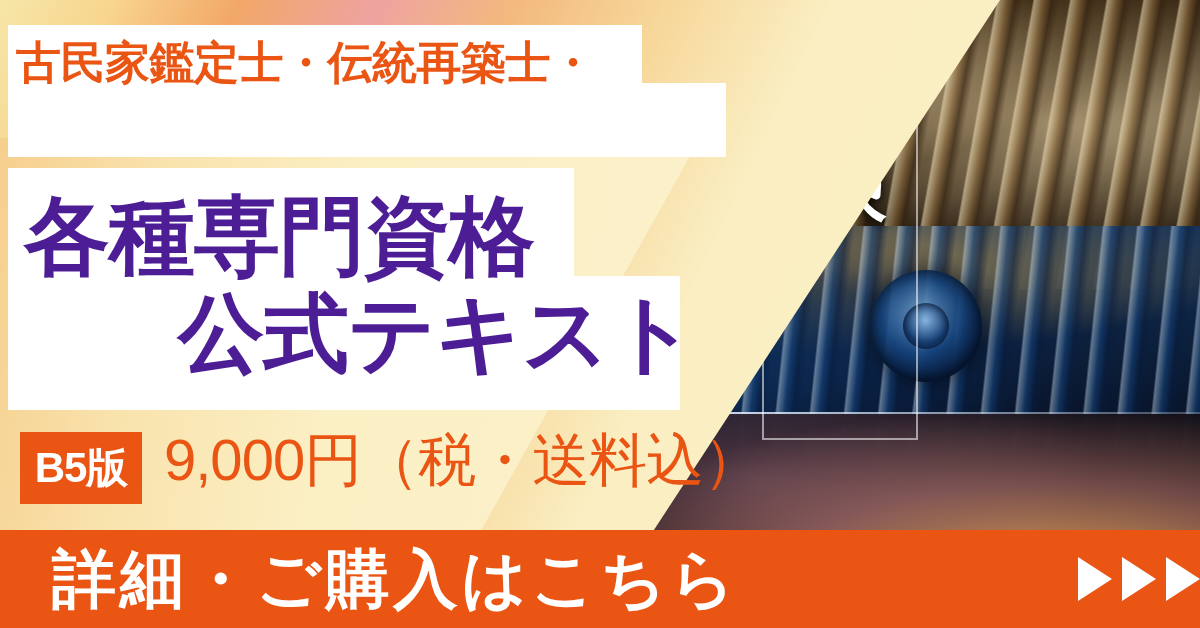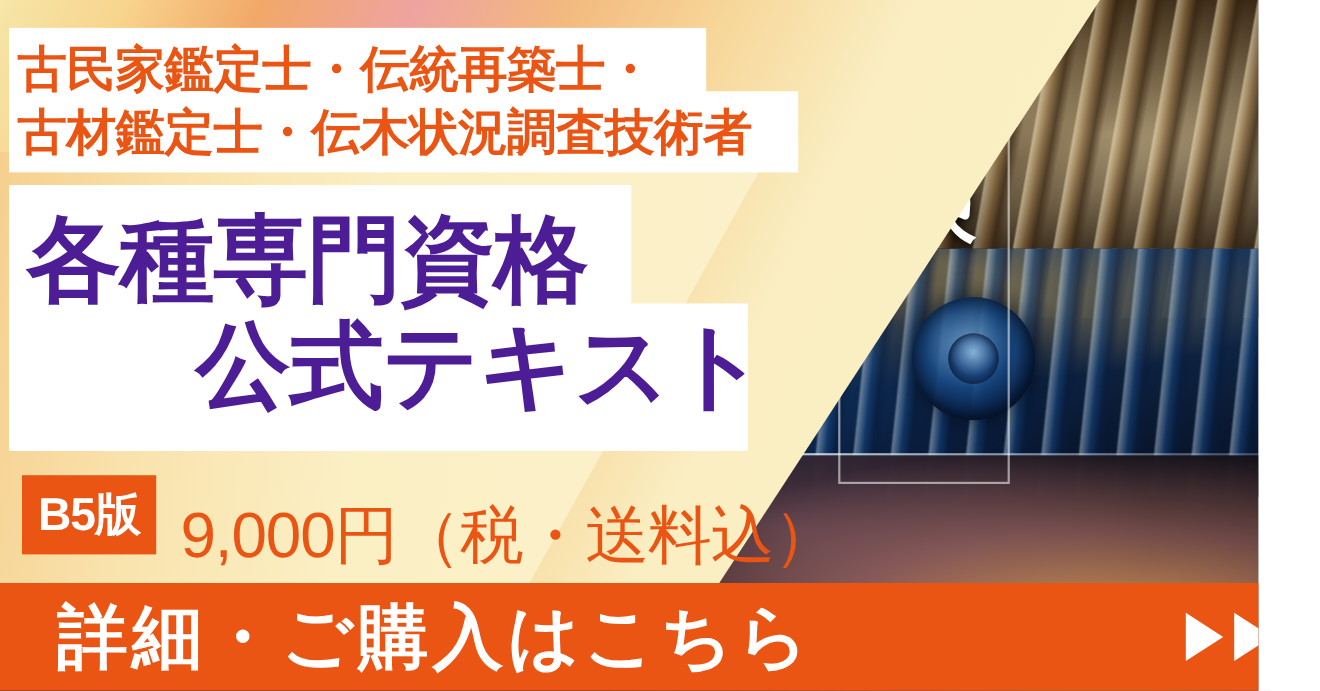--- a/index.html
+++ b/index.html
@@ -3,26 +3,25 @@
 <meta charset="utf-8">
 <title>古民家 公式テキスト バナー</title>
 <style>
   html, body {
     margin: 0;
     padding: 0;
     background: #ffffff;
   }
   #banner {
     position: relative;
-    width: 1100px;
+    width: 1200px;
     height: 628px;
     overflow: hidden;
     font-family: "Liberation Sans", "DejaVu Sans", sans-serif;
     user-select: none;
-    padding-left: 44px;
   }
 
   
   .photo-layer {
     position: absolute;
     inset: 0;
     background-color: #120b06;
   }
   
   .photo-wood-top {
@@ -229,21 +228,21 @@
     align-items: center;
     justify-content: center;
     font-size: 42px;
     font-weight: 700;
     color: #ffffff;
     letter-spacing: -1px;
   }
   .price {
     position: absolute;
     left: 164px;
-    top: 448px;
+    top: 422px;
     font-size: 58px;
     font-weight: 500;
     color: #ea5514;
     white-space: nowrap;
     letter-spacing: -1px;
   }
 
   
   .cta-bar {
     position: absolute;
@@ -294,21 +293,20 @@
 
   <div class="cover-sub">伝統構法　古民家活用のための調査と再生の</div>
   <div class="cover-frame"></div>
   <div class="cover-title">古民家</div>
 
   <div class="cream-panel"></div>
   <div class="cream-flat"></div>
 
   <div class="white-header"></div>
   <div class="hdr-line hdr-line-1">古民家鑑定士・伝統再築士・</div>
-  <div class="hdr-line hdr-line-2">古材鑑定士・伝木状況調査技術者</div>
 
   <div class="white-main"></div>
   <div class="main-line main-line-1">各種専門資格</div>
   <div class="main-line main-line-2">公式テキスト</div>
 
   <div class="badge">B5版</div>
   <div class="price">9,000円（税・送料込）</div>
 
   <div class="cta-bar">
     <span class="cta-text">詳細・ご購入はこちら</span>

